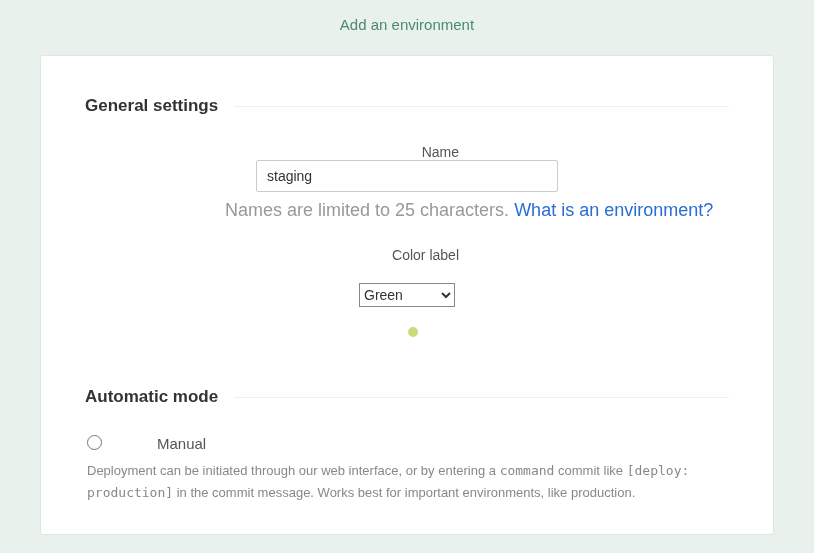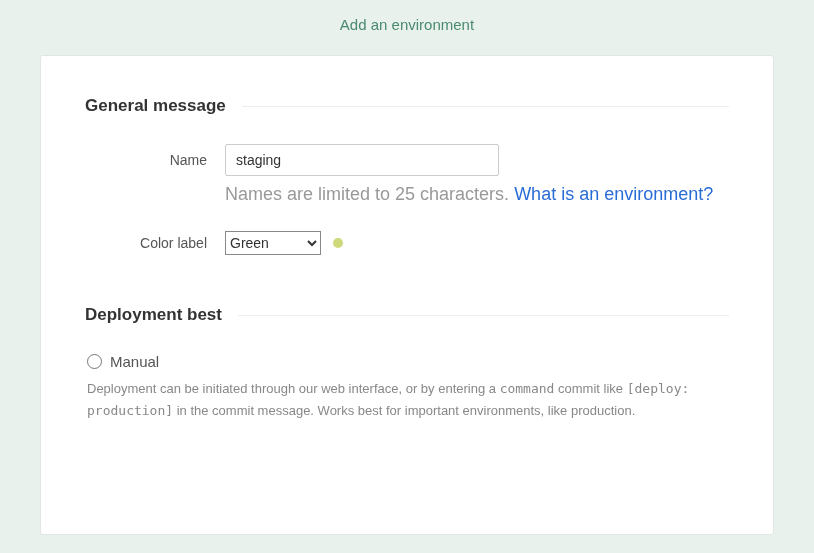--- a/index.html
+++ b/index.html
@@ -42,30 +42,31 @@
     }
     .section-header .rule {
       flex: 1;
       height: 1px;
       background: #eee;
     }
     .form-row {
       display: flex;
       align-items: center;
       margin-bottom: 8px;
+      flex-direction: column;
     }
     .form-label {
       width: 140px;
       text-align: right;
       padding-right: 18px;
       color: #555;
       font-size: 14px;
     }
     .text-input {
-      width: 274px;
+      width: 302px;
       height: 32px;
       border: 1px solid #ccc;
       padding: 0 10px;
       font-size: 14px;
       color: #333;
       border-radius: 2px;
     }
     .help-row {
       margin-left: 140px;
       font-size: 18px;
@@ -86,27 +87,27 @@
     }
     .color-swatch {
       display: inline-block;
       width: 10px;
       height: 10px;
       border-radius: 50%;
       background: #cdd97a;
       margin-left: 12px;
       vertical-align: middle;
     }
-    .color-row { margin-bottom: 50px; }
+    .color-row { margin-bottom: 50px; gap: 20px; }
     .radio-group { margin-left: 2px; }
     .radio-item { margin-bottom: 30px; }
     .radio-line {
       display: flex;
-      align-items: center;
       margin-bottom: 8px;
+      gap: 47px;
     }
     .radio-line input[type="radio"] {
       width: 15px;
       height: 15px;
       margin-right: 8px;
       accent-color: #2a6cd6;
     }
     .radio-label {
       font-size: 15px;
       color: #555;
@@ -128,42 +129,42 @@
     }
   </style>
 </head>
 <body>
 
 <div class="page-title">Add an environment</div>
 
 <div class="card">
 
   <div class="section-header">
-    <h2>General message</h2>
+    <h2>General settings</h2>
     <div class="rule"></div>
   </div>
 
   <div class="form-row">
     <div class="form-label">Name</div>
     <input type="text" class="text-input" value="staging" style="">
   </div>
   <div class="help-row">
     <span>Names are limited to 25 characters. </span><a href="#">What is an environment?</a>
   </div>
 
   <div class="form-row color-row">
     <div class="form-label">Color label</div>
     <select class="select-input">
       <option>Green</option>
     </select>
     <span class="color-swatch" style="background:#cdd97a"></span>
   </div>
 
   <div class="section-header">
-    <h2>Deployment best</h2>
+    <h2>Automatic mode</h2>
     <div class="rule"></div>
   </div>
 
   <div class="radio-group">
 
     <div class="radio-item">
       <div class="radio-line">
         <input type="radio" name="depmode" style="">
         <span class="radio-label">Manual</span>
       </div>

